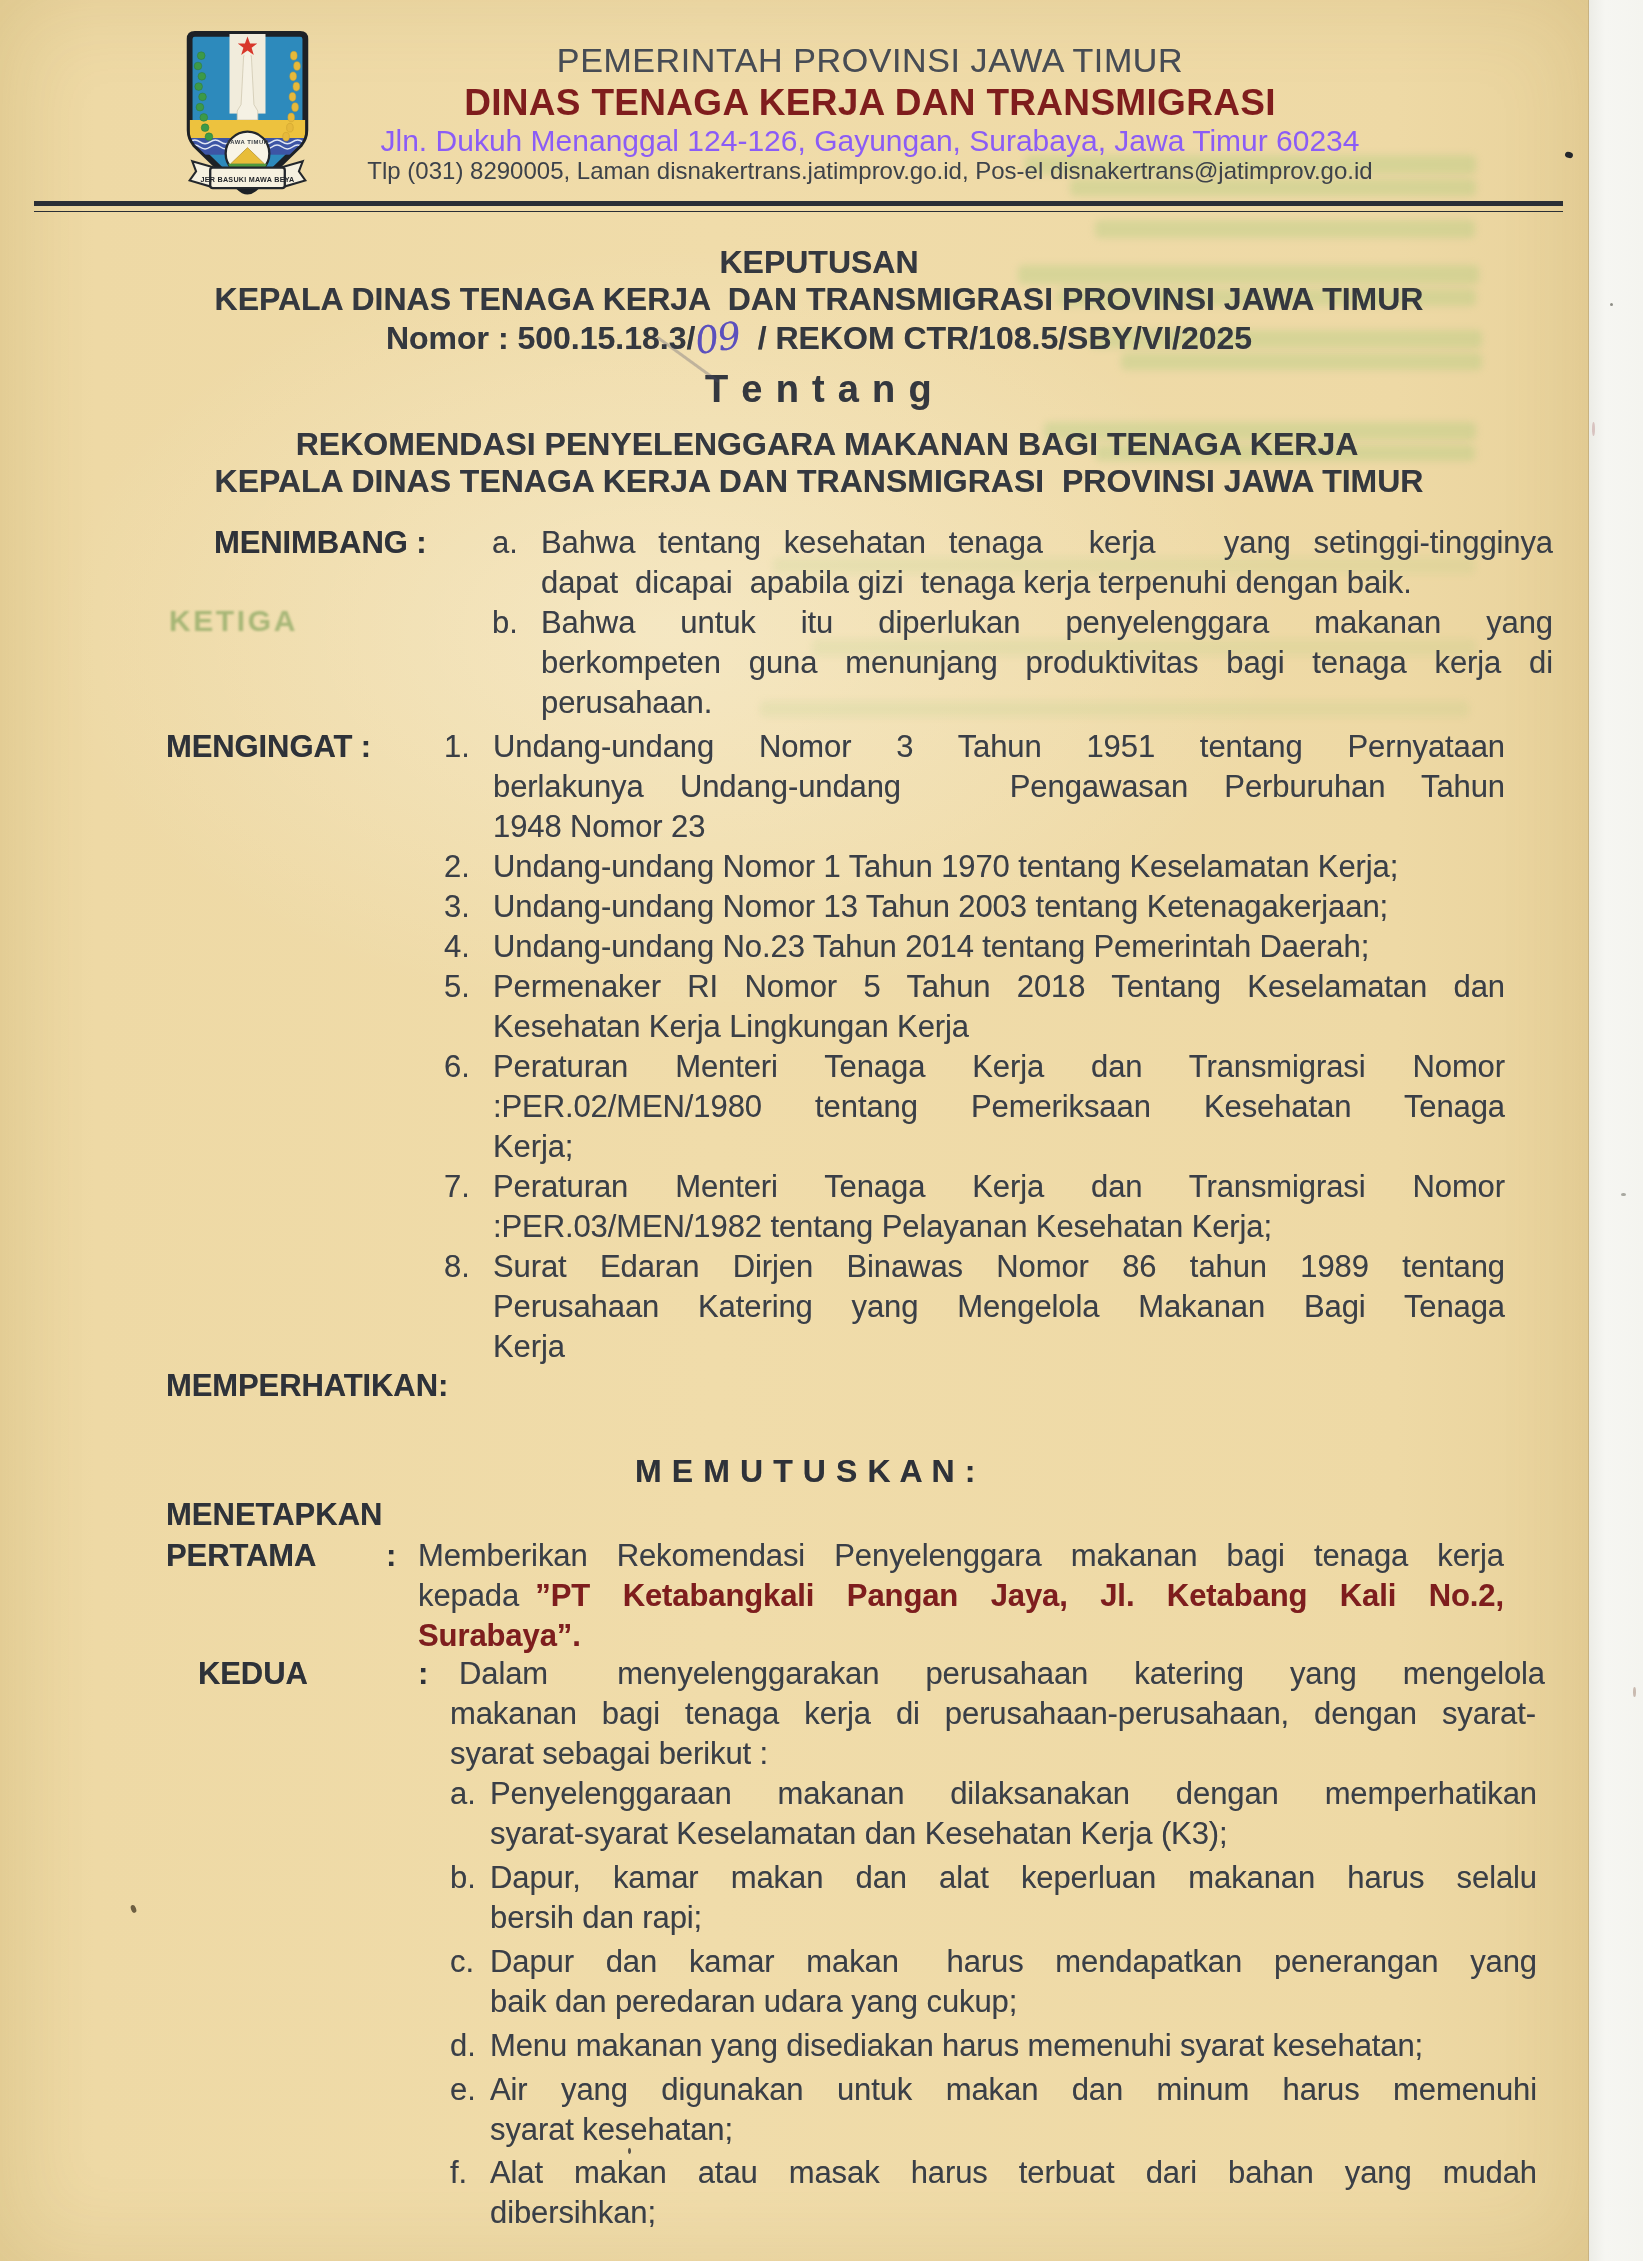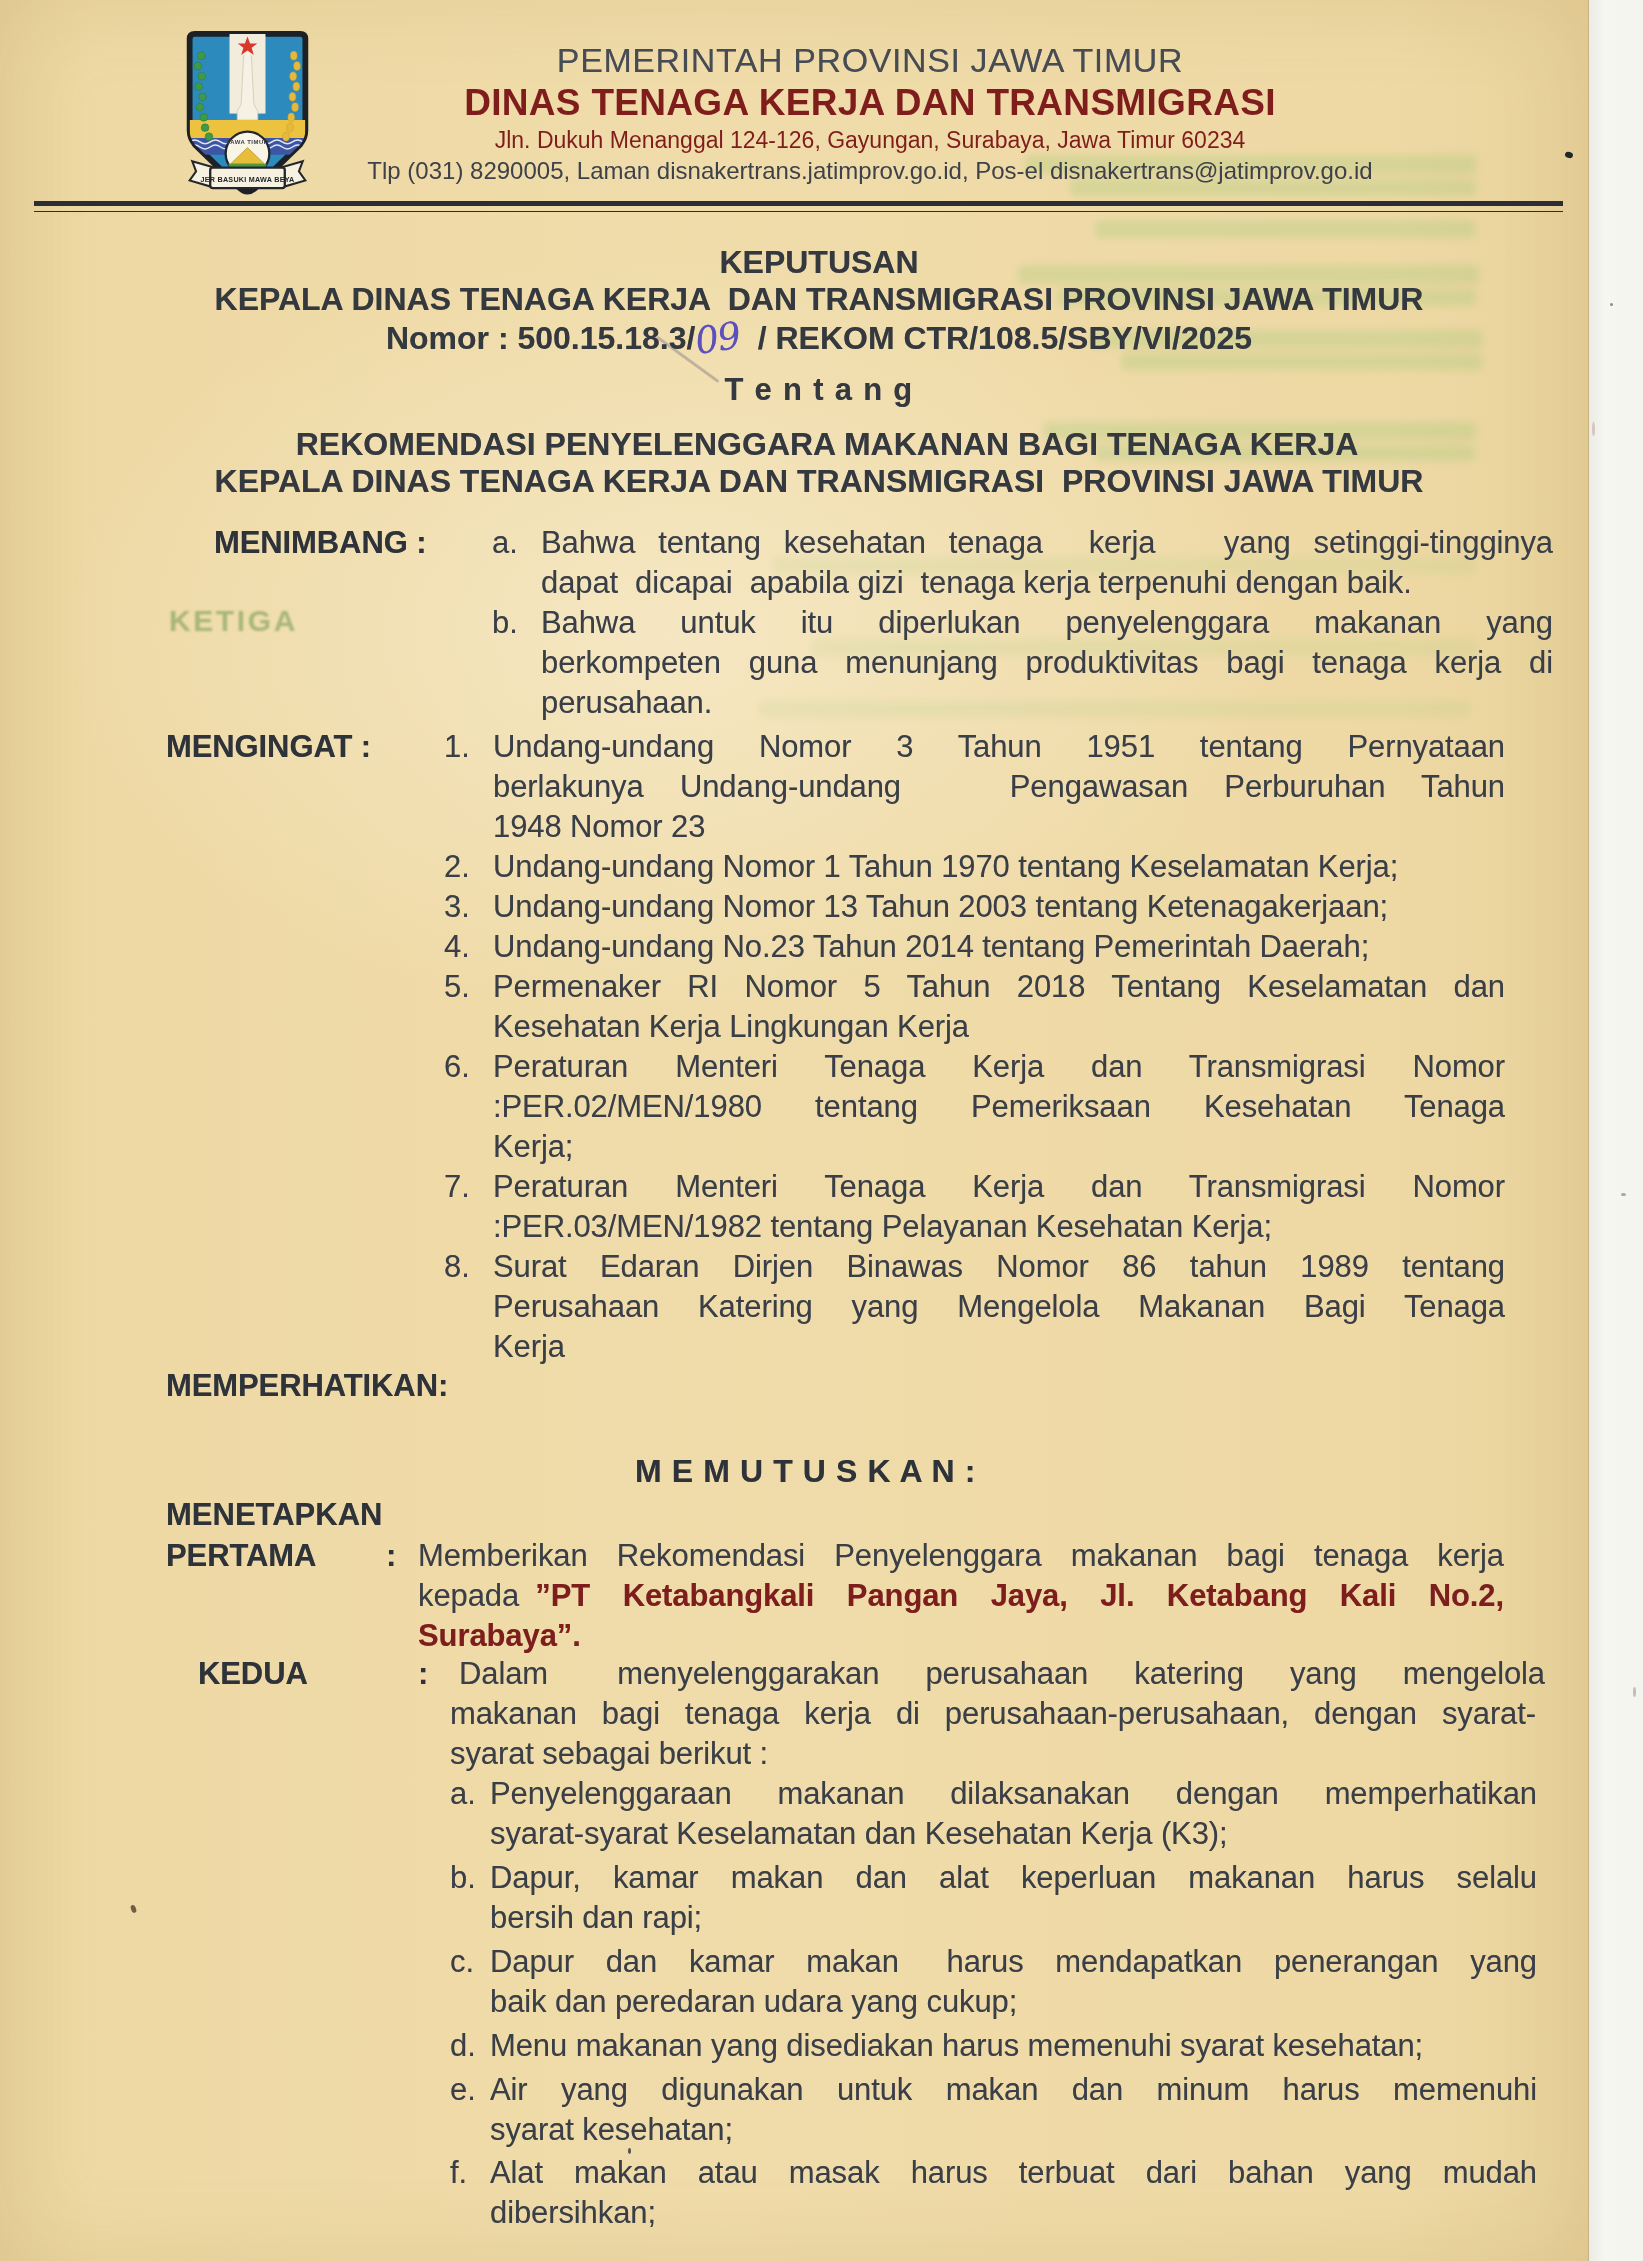--- a/index.html
+++ b/index.html
@@ -22,30 +22,30 @@
   #scanner-strip{
     position:absolute;right:0;top:0;width:54px;height:2261px;
     background:linear-gradient(90deg,#ecece6,#f6f6f2 30%,#f4f4ef);
   }
   .ink{color:#3a3f47;text-shadow:0 0 0.6px rgba(58,63,71,0.38);}
   
   #logo{position:absolute;left:179px;top:30px;width:137px;height:171px;}
   #header-text{position:absolute;left:335px;top:41px;width:1070px;text-align:center;}
   .h-parent{font-size:34px;line-height:39px;color:#474c54;letter-spacing:0.6px;white-space:nowrap;}
   .h-agency{font-size:37px;line-height:45px;font-weight:700;color:#7f1d1d;letter-spacing:0.3px;white-space:nowrap;}
-  .h-addr{font-size:23px;line-height:31px;color:#7f1d1d;white-space:nowrap;}
+  .h-addr{font-size:30px;line-height:31px;color:#8b5cf6;white-space:nowrap;}
   .h-contact{font-size:24px;line-height:30px;color:#3d424a;white-space:nowrap;}
   #rule{
     position:absolute;left:34px;top:201px;width:1529px;height:5.2px;
     border-top:5.2px solid #2b2f35;border-bottom:1.9px solid #2b2f35;
   }
   
   #title-block{position:absolute;left:110px;top:244px;width:1418px;text-align:center;}
   .tline{font-weight:700;font-size:32px;line-height:37px;color:#34383f;white-space:pre;text-shadow:0 0 0.6px rgba(52,56,63,0.45);}
-  .t-tentang{margin-top:14px;font-size:31px;letter-spacing:1.3px;}
+  .t-tentang{margin-top:14px;font-size:38px;letter-spacing:1.3px;}
   .t-subject{margin-top:18px;}
   .t-subject span{text-decoration-thickness:3.2px;text-underline-offset:7.7px;margin-left:16px;}
   .hand{
     display:inline-block;
     font-family:"DejaVu Serif", serif;font-style:italic;font-weight:400;
     font-size:37px;color:#5b50bd;letter-spacing:-1.3px;
     transform:rotate(-9deg) translateY(1.9px);
     text-shadow:0 0 0.6px rgba(91,80,189,0.5);
   }
   

